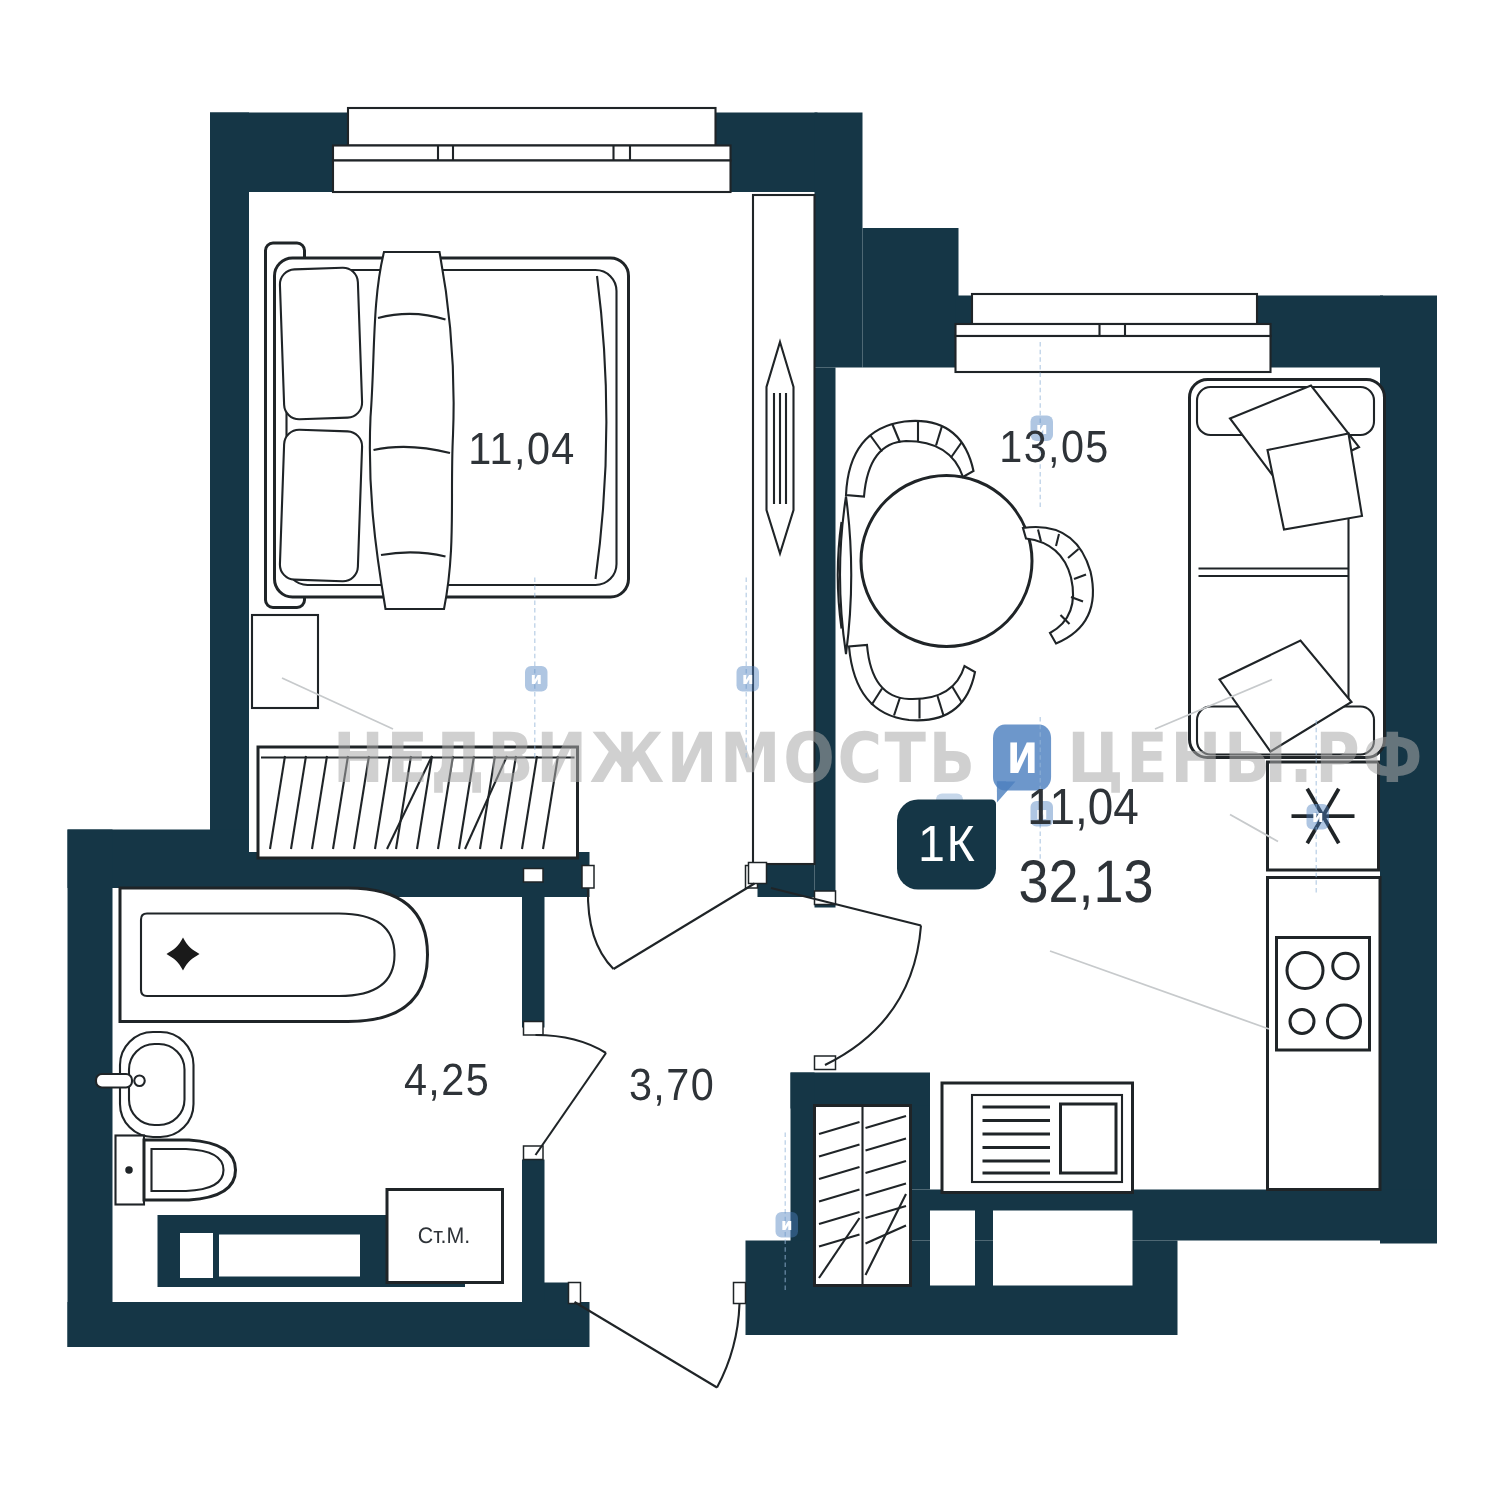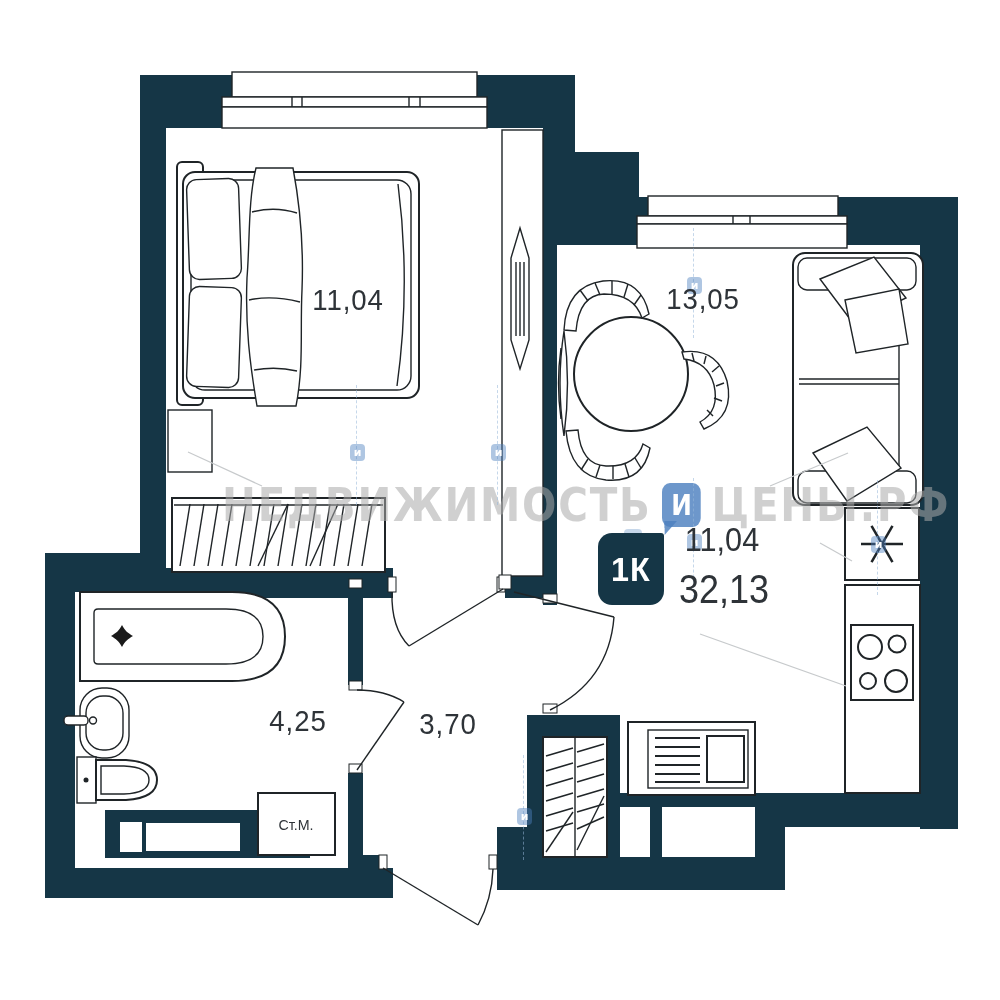--- a/index.html
+++ b/index.html
@@ -17,23 +17,23 @@
   .fx{fill:#ffffff;stroke:#1f2427;stroke-width:2;}
   .fx-thin{fill:#ffffff;stroke:#1f2427;stroke-width:1.4;}
   .ln{fill:none;stroke:#1f2427;stroke-width:2;}
   .ln-thin{fill:none;stroke:#1f2427;stroke-width:1.4;}
   .jamb{fill:#ffffff;stroke:#1f2427;stroke-width:1;}
   .navy{fill:var(--wall);}
   .leader{fill:none;stroke:#c7cacc;stroke-width:1.2;}
   
   .area-label{position:absolute;transform:translate(-50%,-50%) scaleX(.92);
     font-size:30px;color:var(--ink);letter-spacing:1px;white-space:nowrap;}
-  .badge{position:absolute;left:598px;top:533px;width:66px;height:72px;
+  .badge{position:absolute;left:598px;top:533px;width:66px;height:60px;
     background:var(--wall);border-radius:14px 3px 14px 14px;
-    display:flex;align-items:center;justify-content:center;font-weight:bold;}
+    display:flex;align-items:center;justify-content:center;}
   .badge-label{color:#fff;font-size:34px;letter-spacing:1px;transform:scaleX(.95);}
   .badge-areas{position:absolute;color:var(--ink);}
   .badge-area1{left:722px;top:539px;font-size:34px;transform:translate(-50%,-50%) scaleX(.9);}
   .badge-area2{left:724px;top:589px;font-size:40px;transform:translate(-50%,-50%) scaleX(.9);}
   .stm-label{position:absolute;left:296px;top:824px;transform:translate(-50%,-50%) scaleX(.95);
     font-size:15px;color:var(--ink);}
   
   .wm{position:absolute;left:222px;top:478px;display:flex;align-items:center;gap:12px;
     transform-origin:left center;transform:scaleX(.88);pointer-events:none;}
   .wm-text{font-family:"DejaVu Sans","Liberation Sans",sans-serif;font-weight:bold;

